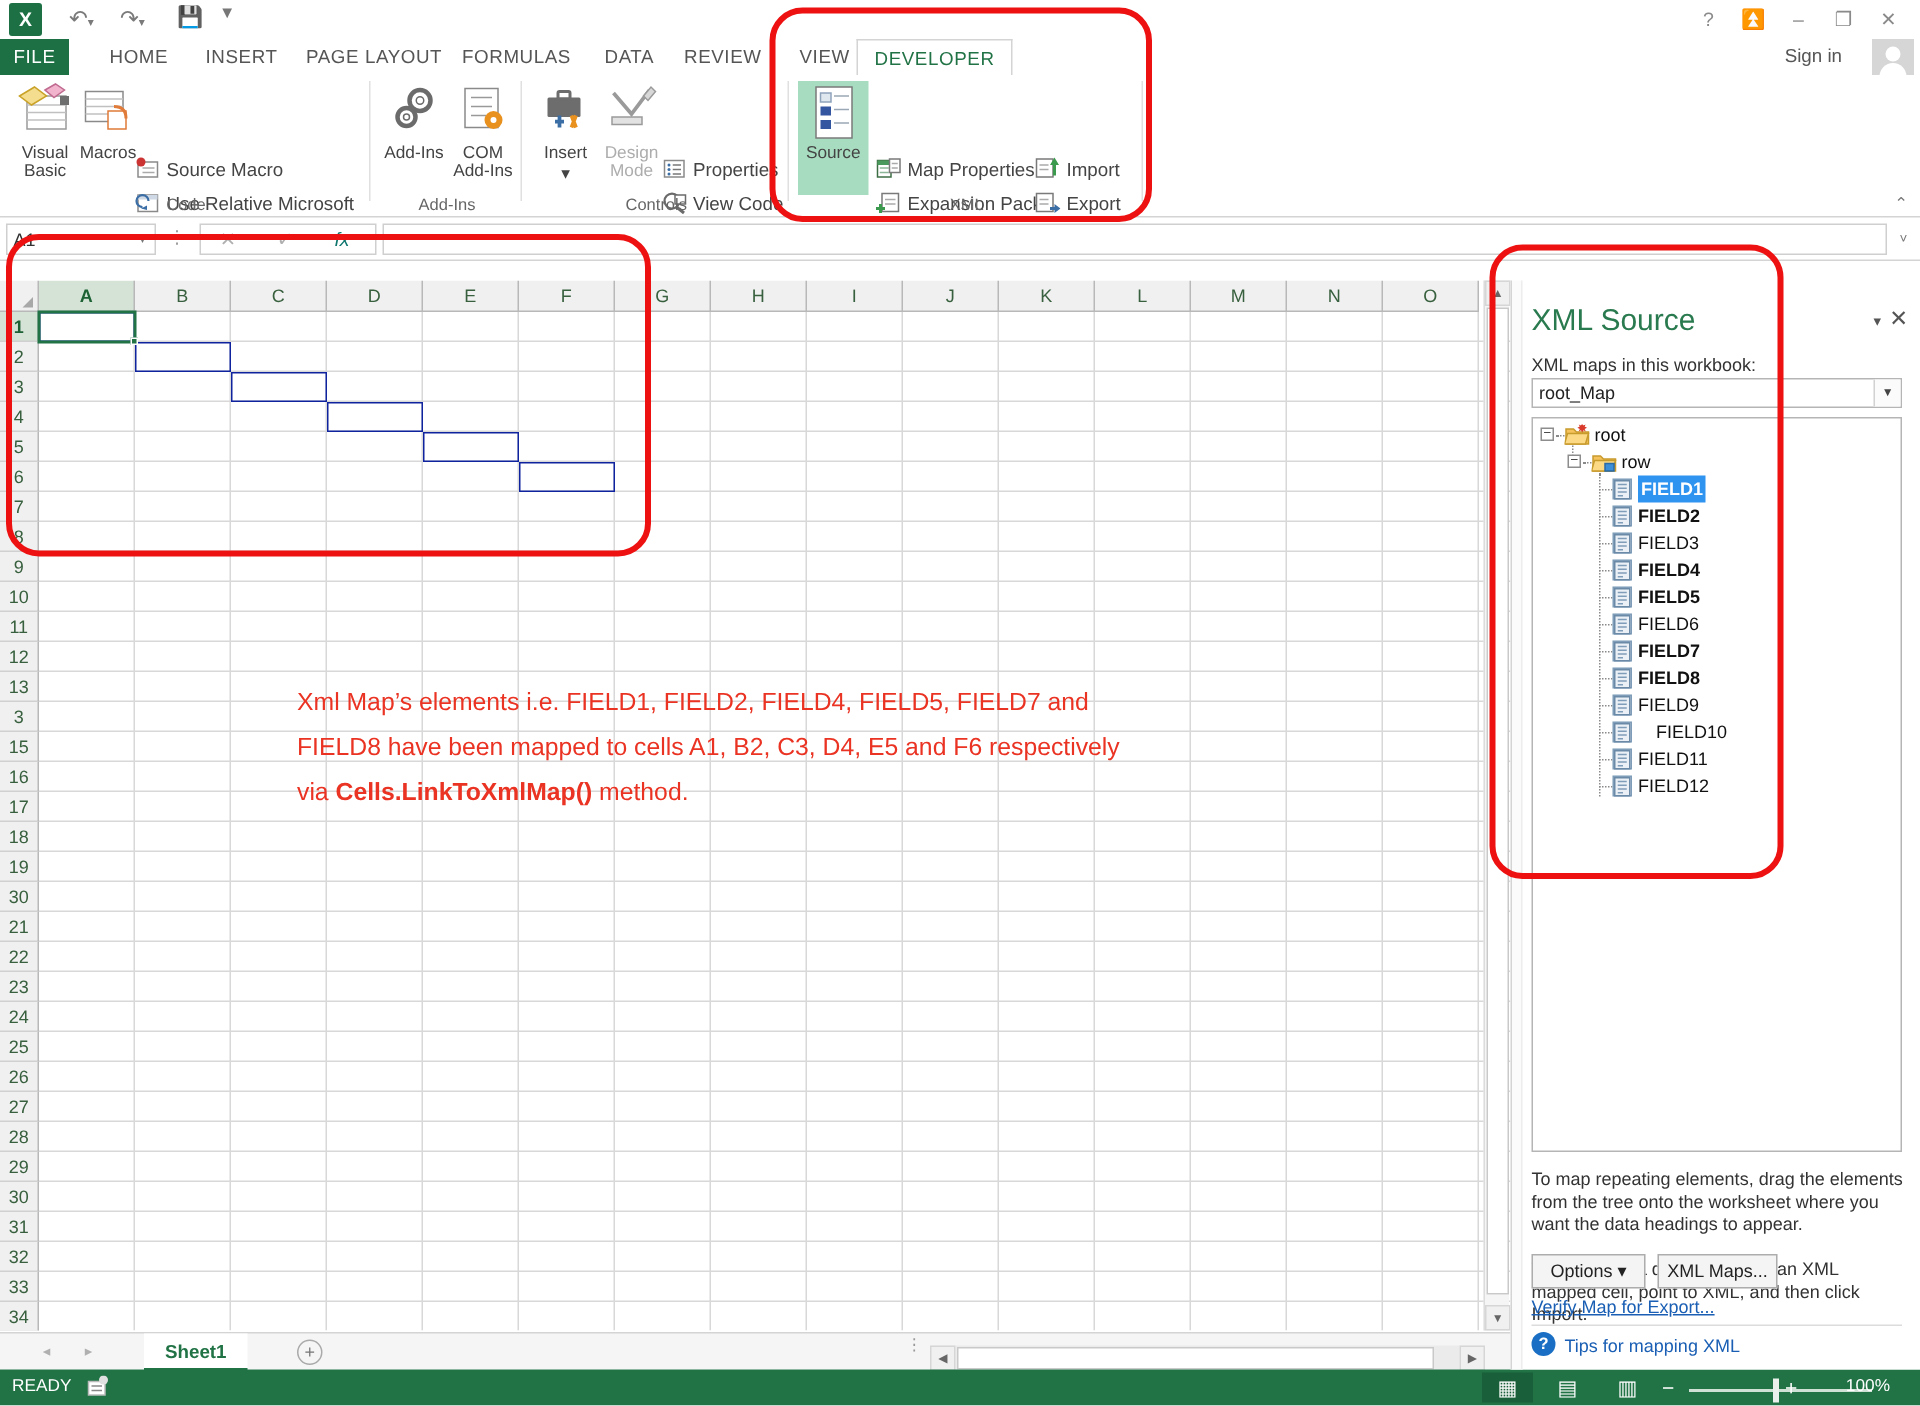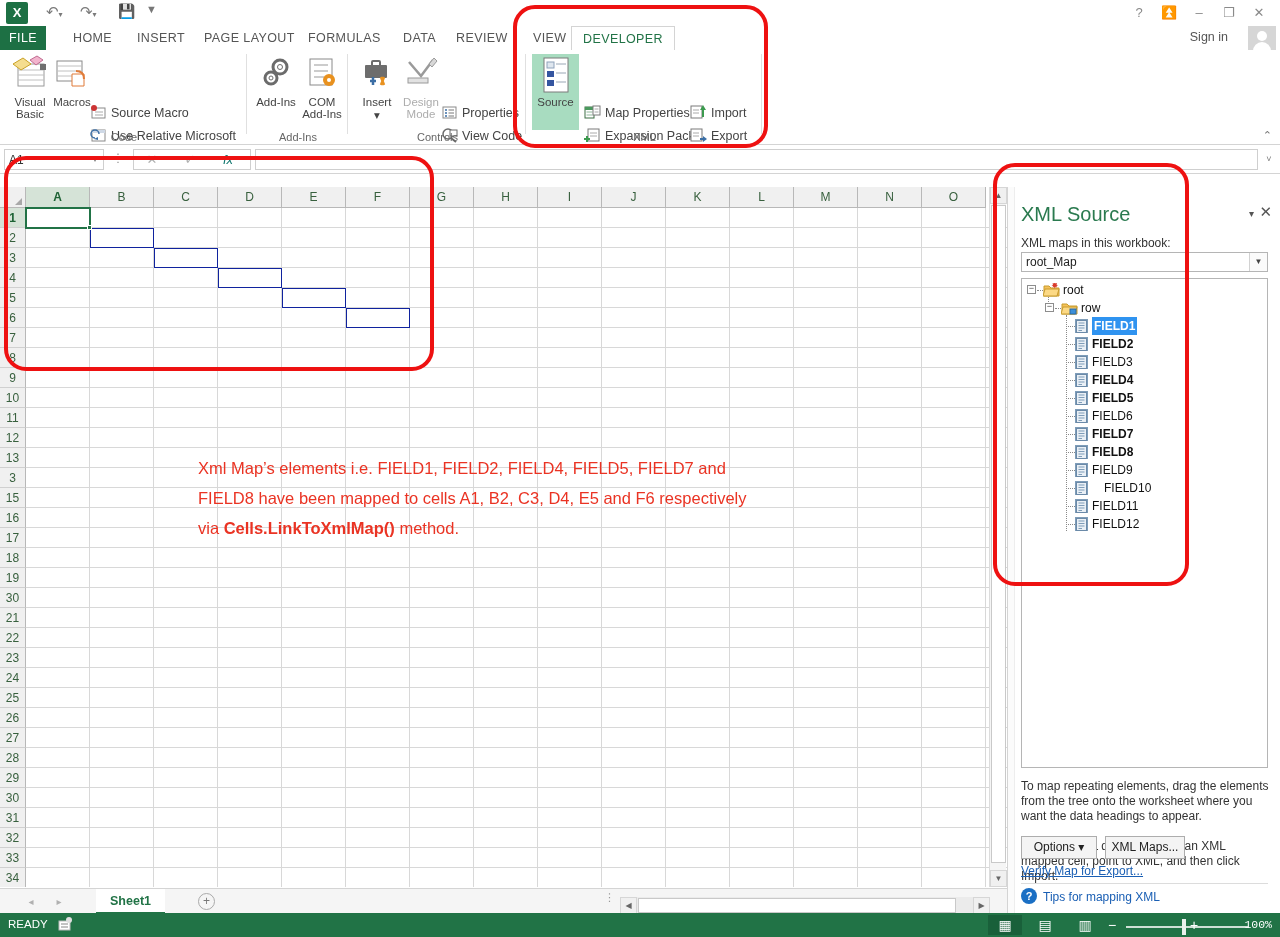--- a/index.html
+++ b/index.html
@@ -140,21 +140,21 @@
   .status-icon { position:absolute; left:58px; top:4px; font-size:13px; }
   .vbtn { position:absolute; top:2px; width:34px; height:20px; text-align:center;
           line-height:20px; font-size:14px; color:#fff; }
   .vbtn.on { background:#19603a; }
   .zoom-minus { position:absolute; left:1108px; top:4px; font-size:14px; }
   .zoom-track { position:absolute; left:1126px; top:13px; width:122px; height:2px;
                 background:#cfe0d5; }
   .zoom-thumb { position:absolute; left:1182px; top:6px; width:4px; height:16px;
                 background:#eaf1ec; }
   .zoom-plus { position:absolute; left:1190px; top:4px; font-size:14px; }
-  .zoom-pct { position:absolute; right:8px; top:5px;font-family:Liberation Mono, monospace; }
+  .zoom-pct { position:absolute; right:20px; top:5px; }
 
   
   .taskpane { position:absolute; left:1007px; top:187px; width:273px; height:726px;
               background:#fff; border-left:1px solid #d4d4d4; }
   .tp-gripper { position:absolute; left:0; top:0; width:7px; height:726px; background:#fbfbfb;
                 border-right:1px solid #ededed; }
   .tp-title { position:absolute; left:13px; top:16px; font-size:20px; color:#2a7a4f;
               font-family:"Liberation Sans", sans-serif; }
   .tp-dd { position:absolute; right:26px; top:21px; font-size:10px; color:#555; }
   .tp-close { position:absolute; right:8px; top:16px; font-size:15px; color:#555; }

